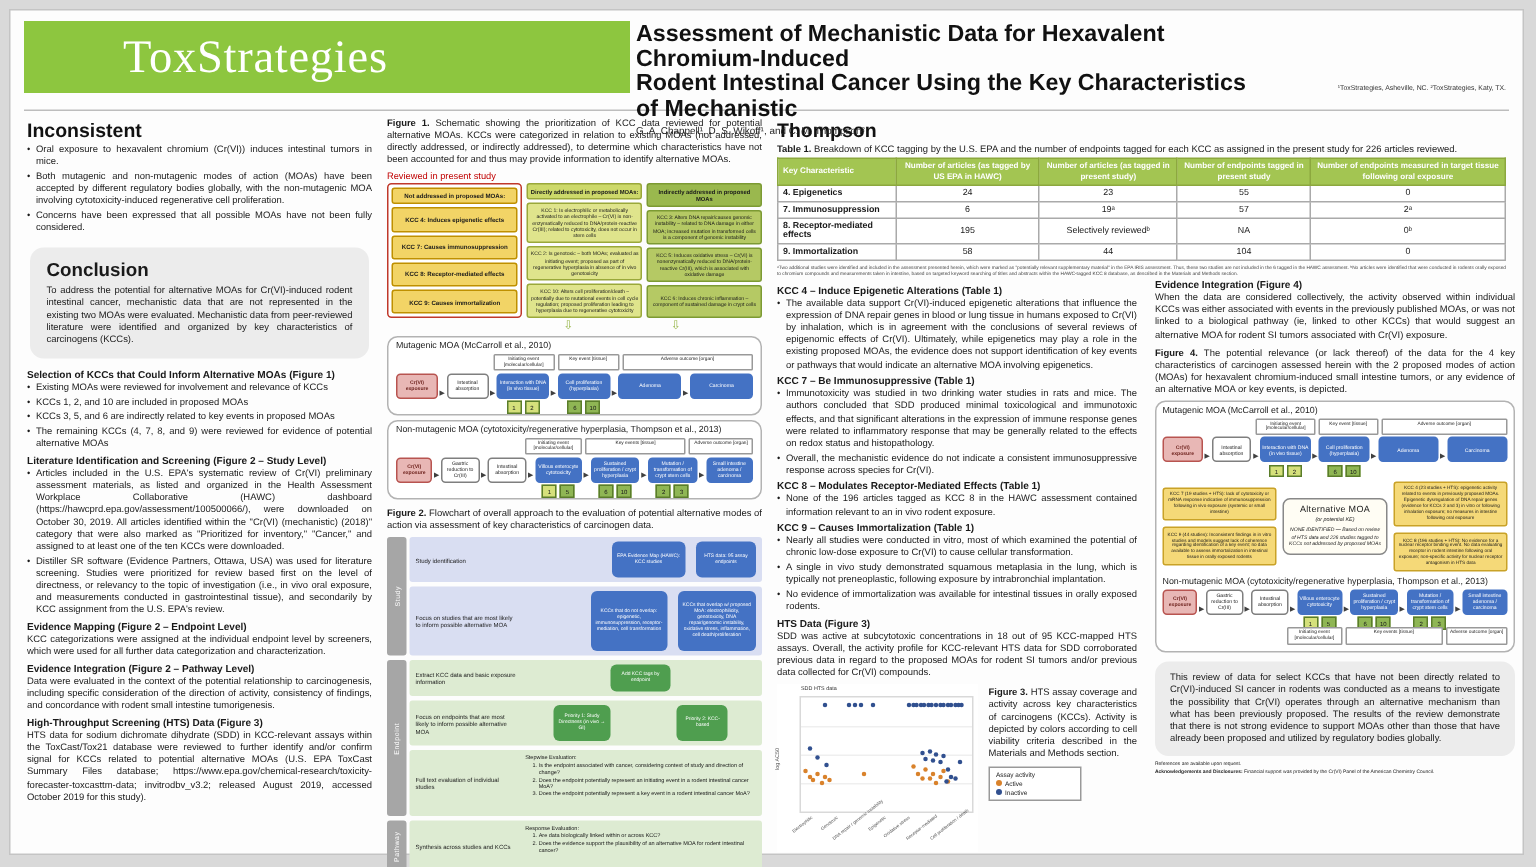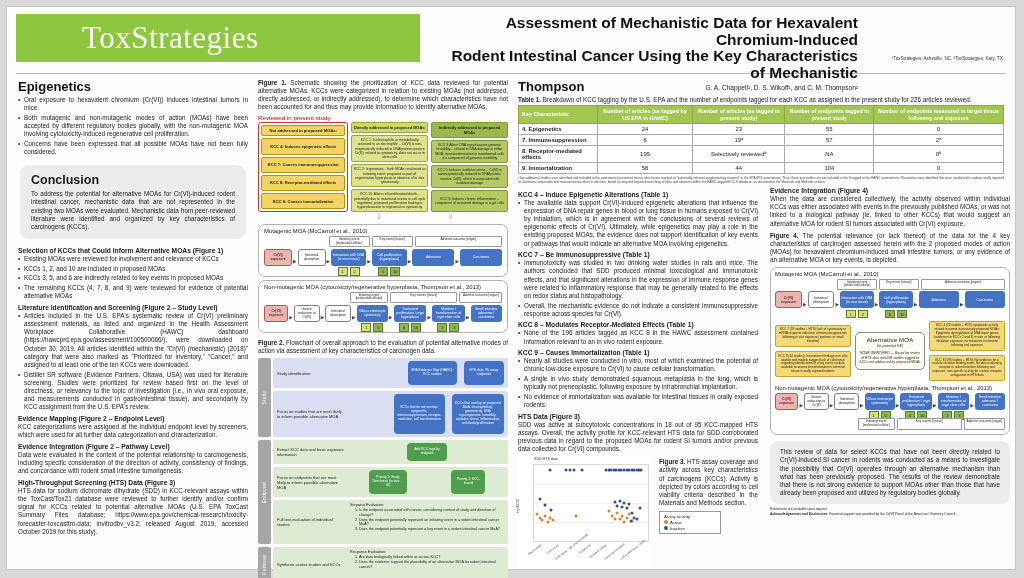--- a/index.html
+++ b/index.html
@@ -1,25 +1,25 @@
 <!DOCTYPE html>
 <html><head>
 <meta charset="utf-8">
 <style>
   html,body{margin:0;padding:0;}
   body{width:1024px;height:578px;background:#d9d9d9;overflow:hidden;
        font-family:"Liberation Sans","DejaVu Sans",sans-serif;color:#1a1a1a;}
   .poster{position:relative;width:1010px;height:564px;margin:6px;background:#fdfdfd;
           border:1px solid #c4c4c4;box-sizing:border-box;}
   
-  .hdr{position:relative;height:54px;margin:7px 9px 0;text-align:right;}
+  .hdr{position:relative;height:54px;margin:7px 9px 0;}
   .logo{position:absolute;left:0;top:0;width:404px;height:48px;background:#8dc63f;
         color:#fff;font-family:"Liberation Serif","DejaVu Serif",serif;font-size:31px;
         display:flex;align-items:center;padding-left:66px;box-sizing:border-box;letter-spacing:.5px;}
-  .titleblock{position:absolute;left:422px;top:1px;width:420px;}
+  .titleblock{position:absolute;left:408px;top:1px;width:420px;}
   .titleblock h1{margin:0;font-size:15.5px;line-height:1.07;font-weight:700;color:#111;}
   .authors{font-size:6.6px;margin-top:2.5px;color:#222;}
   .affil{position:absolute;right:2px;top:42px;font-size:4.6px;color:#333;}
   .hr{border-top:1px solid #bdbdbd;margin:5px 9px 3px;}
   
   .cols{display:flex;gap:10px;padding:0 11px;}
   .c1{width:230px;flex:none;}
   .c2{width:250px;flex:none;}
   .c3{flex:1;min-width:0;}
   h2.sec{font-size:13px;margin:2px 0 2px;font-weight:700;color:#111;}
@@ -138,21 +138,21 @@
       </h1>
       <div class="authors">G. A. Chappell¹, D. S. Wikoff¹, and C. M. Thompson²</div>
     </div>
     <div class="affil">¹ToxStrategies, Asheville, NC.   ²ToxStrategies, Katy, TX.</div>
   </div>
   <div class="hr"></div>
 
   <div class="cols">
 
     <section class="c1">
-      <h2 class="sec">Epigenetics</h2>
+      <h2 class="sec">Inconsistent</h2>
       <ul class="blist" id="intro-list">
           <li class="bullet">Oral exposure to hexavalent chromium (Cr(VI)) induces intestinal tumors in mice.</li>
           <li class="bullet">Both mutagenic and non-mutagenic modes of action (MOAs) have been accepted by different regulatory bodies globally, with the non-mutagenic MOA involving cytotoxicity-induced regenerative cell proliferation.</li>
           <li class="bullet">Concerns have been expressed that all possible MOAs have not been fully considered.</li>
         </ul>
       <div class="graybox">
         <h2>Conclusion</h2>
         <div class="t">To address the potential for alternative MOAs for Cr(VI)-induced rodent intestinal cancer, mechanistic data that are not represented in the existing two MOAs were evaluated. Mechanistic data from peer-reviewed literature were identified and organized by key characteristics of carcinogens (KCCs).</div>
       </div>
       <div id="methods-content">

